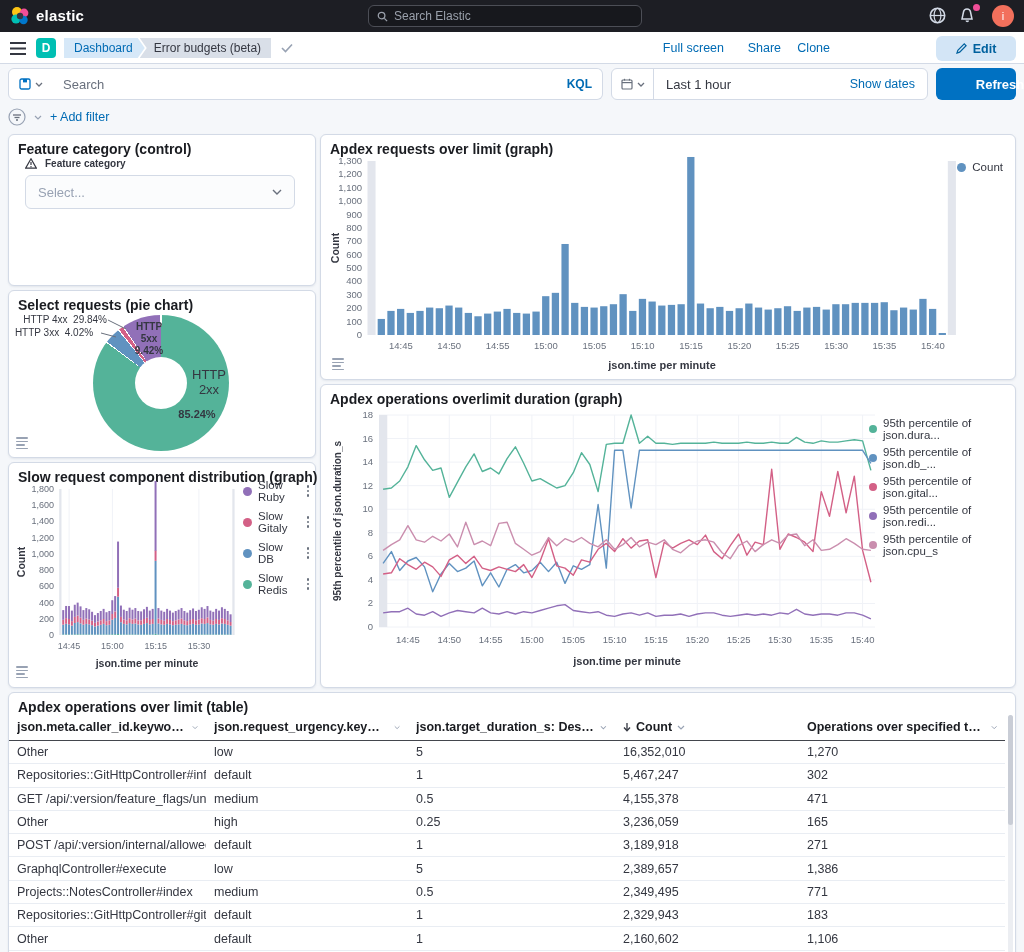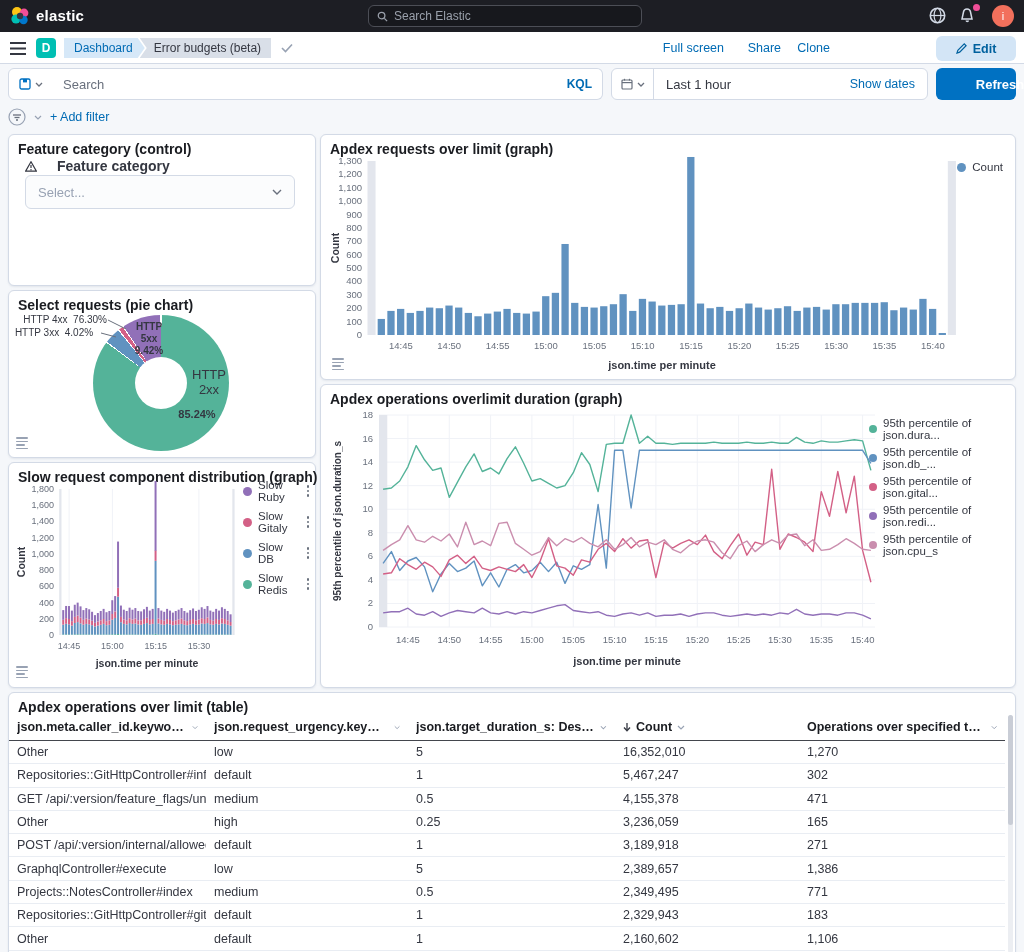--- a/index.html
+++ b/index.html
@@ -151,21 +151,21 @@
       <line x1="8" y1="12" x2="10" y2="12" stroke="#69707D" stroke-width="1.3"></line>
     </svg>
   <svg width="8" height="5" viewBox="0 0 8 5">
       <polyline points="1,1 4,4 7,1" fill="none" stroke="#98A2B3" stroke-width="1.2"></polyline>
     </svg>
   <span class="addfilter">+ Add filter</span>
 </div>
 
 <div class="panel" style="left:8px;top:134px;width:308px;height:152px;">
   <div class="ptitle">Feature category (control)</div>
-  <div class="abs" style="left:16px;top:23px;display:flex;align-items:center;gap:20px;font-size:14px;font-weight:600;color:#343741;">
+  <div class="abs" style="left:16px;top:23px;display:flex;align-items:flex-end;gap:8px;font-size:10px;font-weight:600;color:#343741;">
     <svg width="12" height="11" viewBox="0 0 12 11">
         <path d="M6 0.8 L11.4 10.2 L0.6 10.2 Z" fill="none" stroke="#343741" stroke-width="1.2"></path>
         <line x1="6" y1="4" x2="6" y2="7" stroke="#343741" stroke-width="1.2"></line>
         <circle cx="6" cy="8.7" r="0.7" fill="#343741"></circle>
       </svg>
     <span>Feature category</span>
   </div>
   <div class="selectbox">
     <span>Select...</span>
     <svg width="10" height="6" viewBox="0 0 10 6">
@@ -282,21 +282,21 @@
 </div>
 
 <div class="panel" style="left:8px;top:290px;width:308px;height:168px;">
   <div class="ptitle">Select requests (pie chart)</div>
   <div class="abs" id="donut" style="left: 84px; top: 24px; width: 136px; height: 136px; border-radius: 50%; background: conic-gradient(rgb(255, 255, 255) 0deg, rgb(255, 255, 255) 0.5deg, rgb(84, 179, 153) 0.5deg, rgb(84, 179, 153) 306.364deg, rgb(255, 255, 255) 306.364deg, rgb(255, 255, 255) 307.364deg, rgb(96, 146, 192) 307.364deg, rgb(96, 146, 192) 320.836deg, rgb(255, 255, 255) 320.836deg, rgb(255, 255, 255) 321.836deg, rgb(211, 96, 134) 321.836deg, rgb(211, 96, 134) 325.588deg, rgb(255, 255, 255) 325.588deg, rgb(255, 255, 255) 326.588deg, rgb(145, 112, 184) 326.588deg, rgb(145, 112, 184) 359.5deg, rgb(255, 255, 255) 359.5deg, rgb(255, 255, 255) 360.5deg);"></div>
   <div class="abs" style="left:126px;top:66px;width:52px;height:52px;border-radius:50%;background:#fff;"></div>
   <svg class="abs" style="left:0;top:0;pointer-events:none;" width="308" height="168">
     <line x1="99" y1="29" x2="117" y2="38" stroke="#69707D" stroke-width="1"></line>
     <line x1="92" y1="42" x2="107" y2="46" stroke="#69707D" stroke-width="1"></line>
   </svg>
-  <div class="pielab" style="left:8px;top:23px;width:90px;text-align:right;"><span>HTTP 4xx</span>&nbsp;&nbsp;<span>76.30%</span></div>
+  <div class="pielab" style="left:8px;top:23px;width:90px;text-align:right;"><span>HTTP 4xx</span>&nbsp;&nbsp;<span>29.84%</span></div>
   <div class="pielab" style="left:0px;top:36px;width:90px;text-align:center;"><span>HTTP 3xx</span>&nbsp;&nbsp;<span>4.02%</span></div>
   <div class="pielab" style="left:120px;top:30px;width:40px;text-align:center;font-weight:600;"><span>HTTP 5xx</span> <span>9.42%</span></div>
   <div class="abs" style="left:177px;top:76px;width:46px;text-align:center;font-size:13px;color:#343741;line-height:15px;">HTTP 2xx</div>
   <div class="abs" style="left:156px;top:117px;width:64px;text-align:center;font-size:11px;font-weight:600;color:#343741;">85.24%</div>
   <div class="optsicon" style="left:7px;bottom:8px;width:12px;">
       <i style="width:12px"></i>
       <i style="width:12px"></i>
       <i style="width:9px"></i>
       <i style="width:12px"></i>
     </div>

